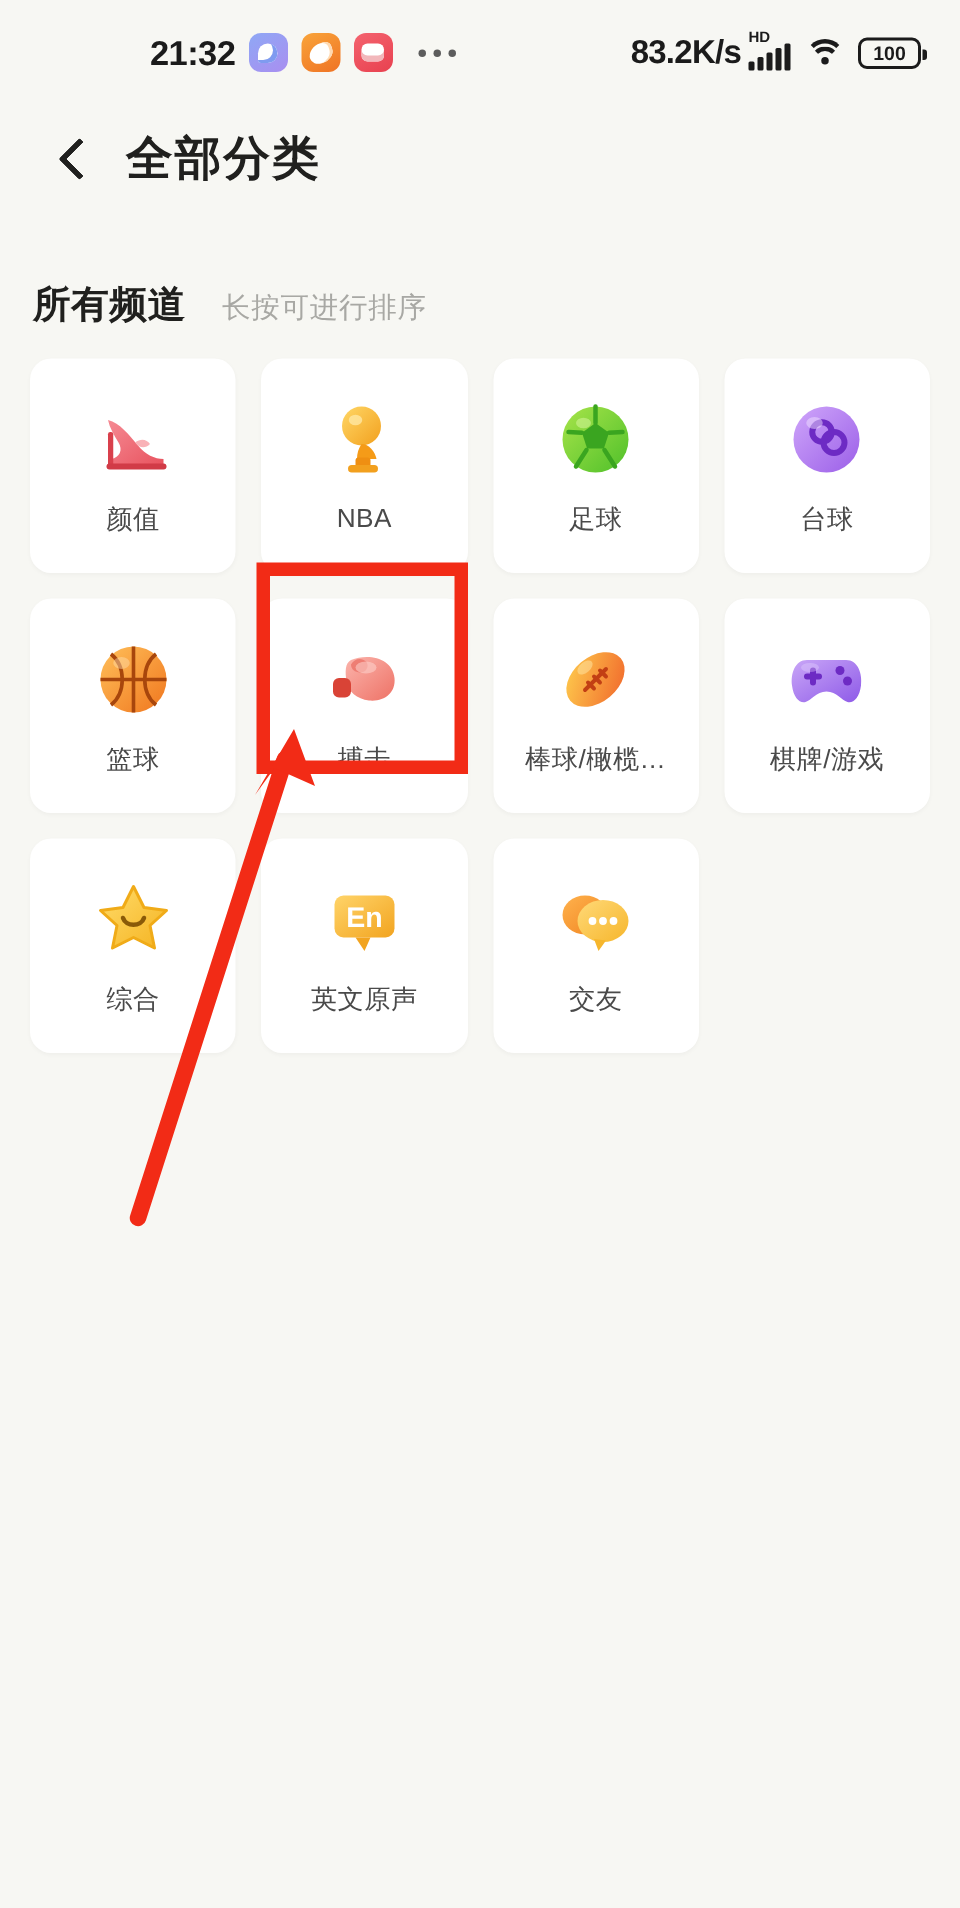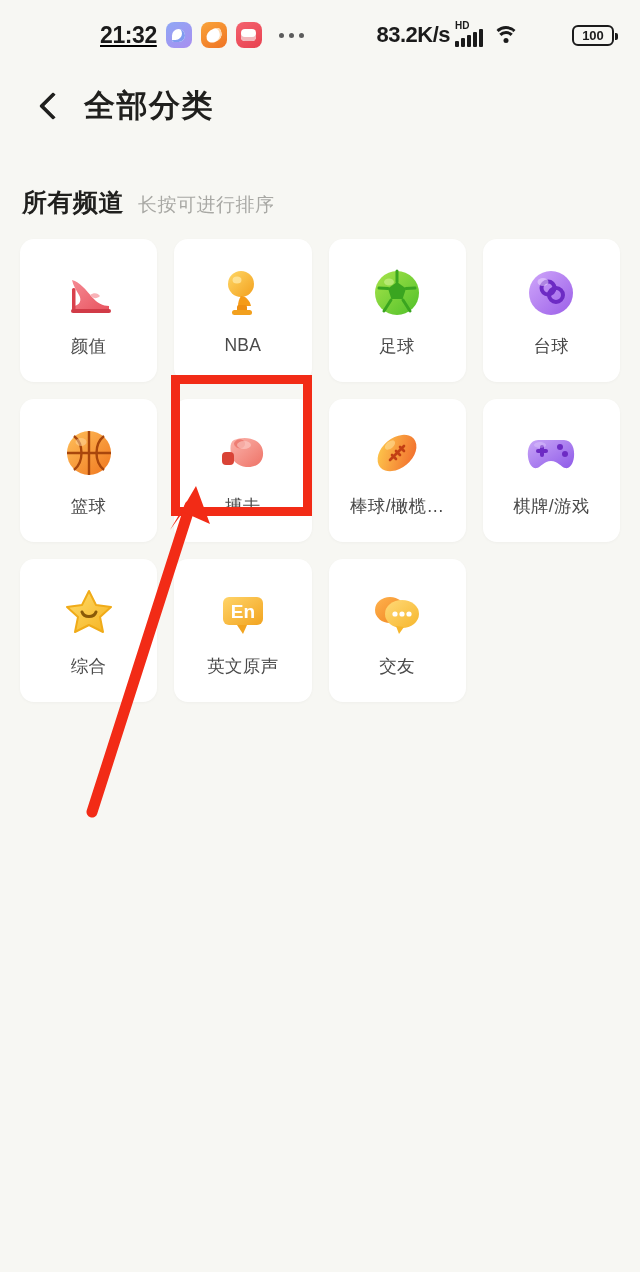--- a/index.html
+++ b/index.html
@@ -22,21 +22,20 @@
     display: flex;
     align-items: center;
     justify-content: space-between;
     padding: 0 26px 0 100px;
     box-sizing: border-box;
   }
   .status-left {
     display: flex;
     align-items: center;
     gap: 9px;
-    text-decoration: underline;
   }
   .status-time {
     font-size: 23px;
     font-weight: bold;
     color: #1b1b1b;
     letter-spacing: -0.4px;
   }
   .app-badge {
     width: 26px;
     height: 26px;
@@ -156,21 +155,20 @@
   .battery {
     width: 42px;
     height: 21px;
     border: 2.5px solid #1b1b1b;
     border-radius: 6px;
     display: flex;
     align-items: center;
     justify-content: center;
     position: relative;
     box-sizing: border-box;
-    margin-left: 44px;
   }
   .battery::after {
     content: "";
     position: absolute;
     right: -6px;
     top: 6px;
     width: 3px;
     height: 7px;
     background: #1b1b1b;
     border-radius: 0 2px 2px 0;
@@ -214,21 +212,21 @@
     font-weight: bold;
     color: #20201e;
     letter-spacing: 1.5px;
   }
 
   
   .section-header {
     display: flex;
     align-items: baseline;
     padding: 44px 0 0 22px;
-    gap: 14px;
+    gap: 24px;
   }
   .section-title {
     font-size: 25px;
     font-weight: bold;
     color: #20201e;
     letter-spacing: 0.5px;
   }
   .section-hint {
     font-size: 19px;
     color: #a8a8a4;

